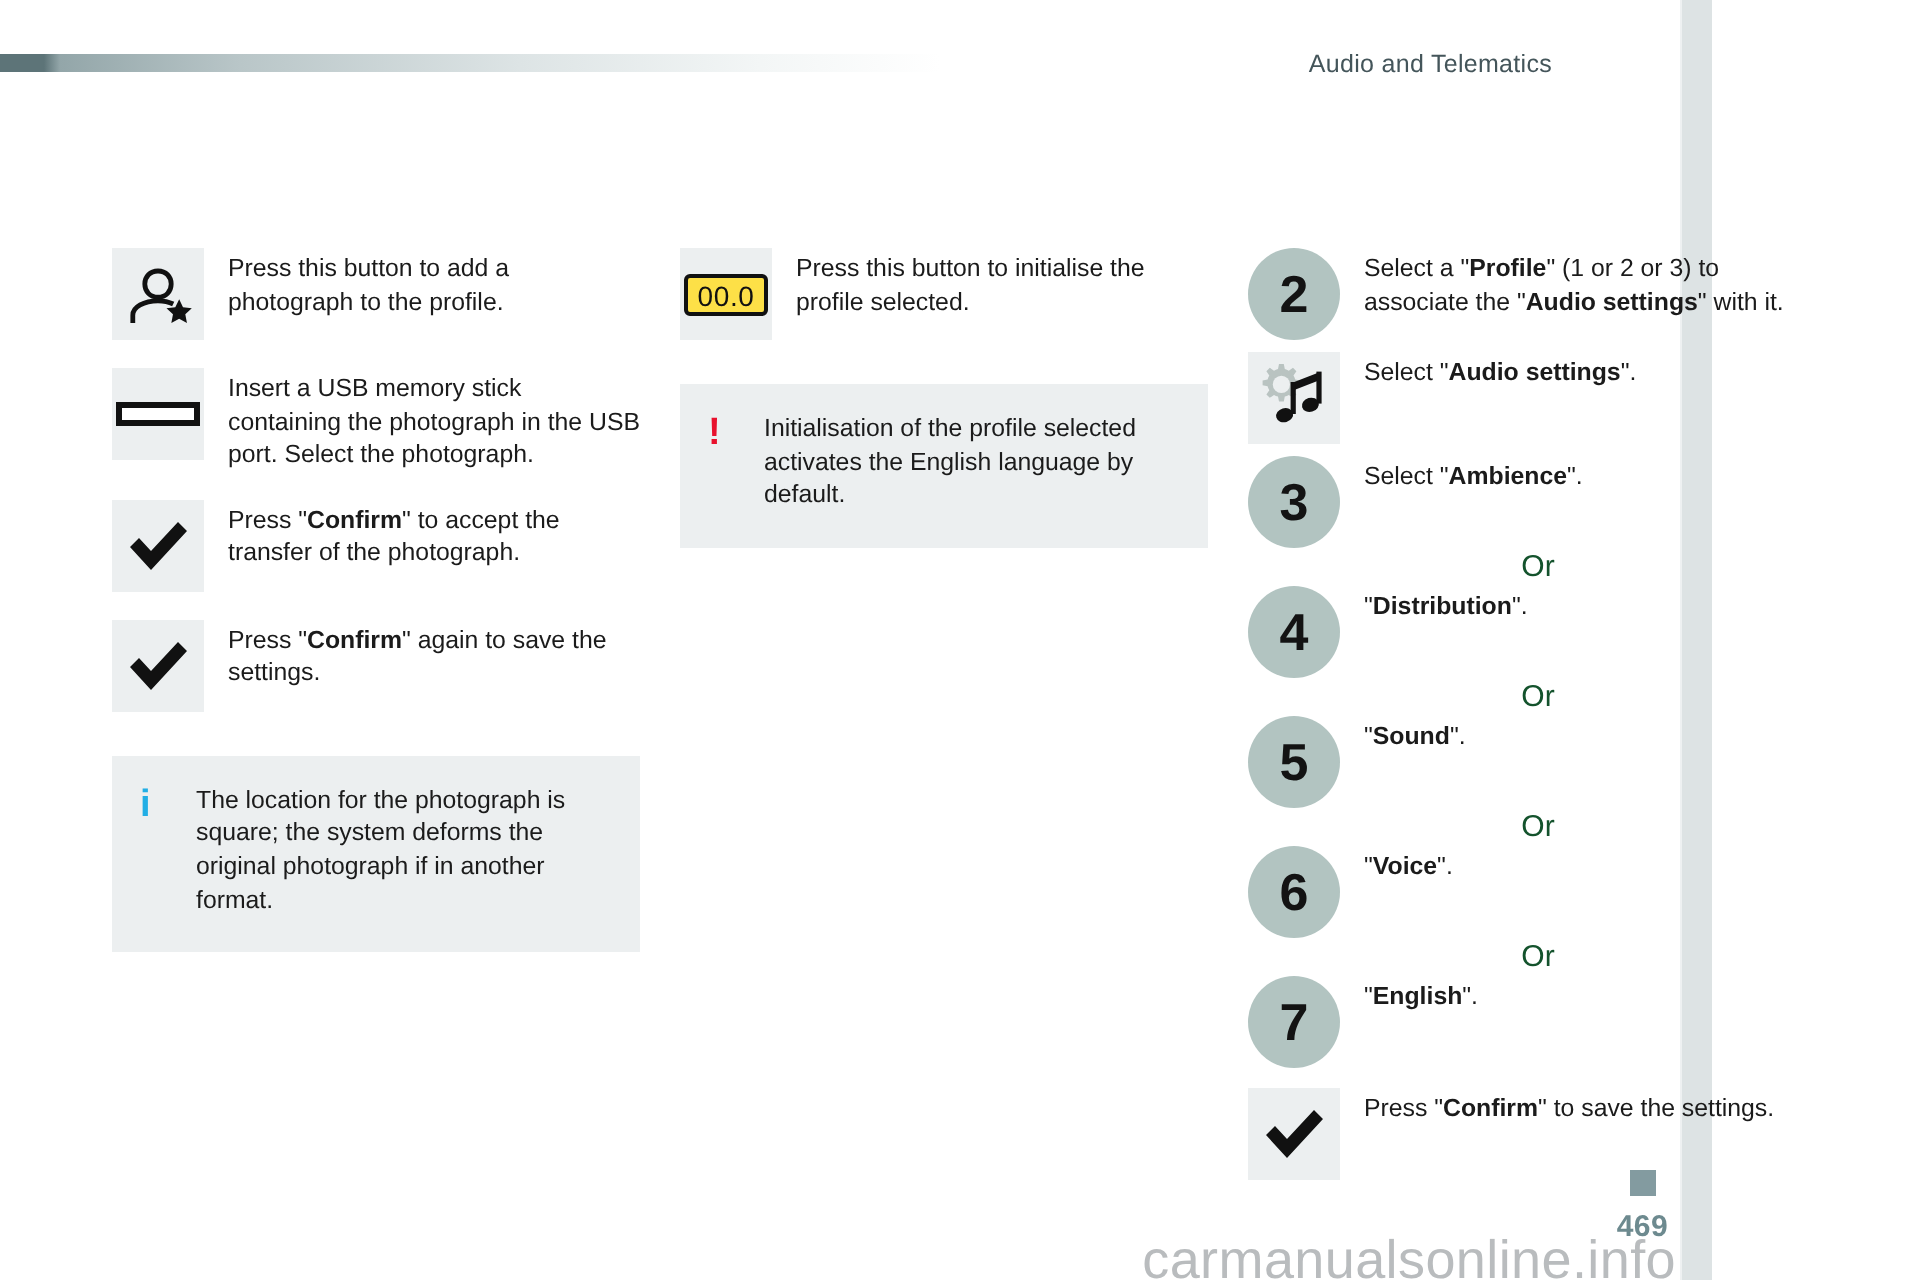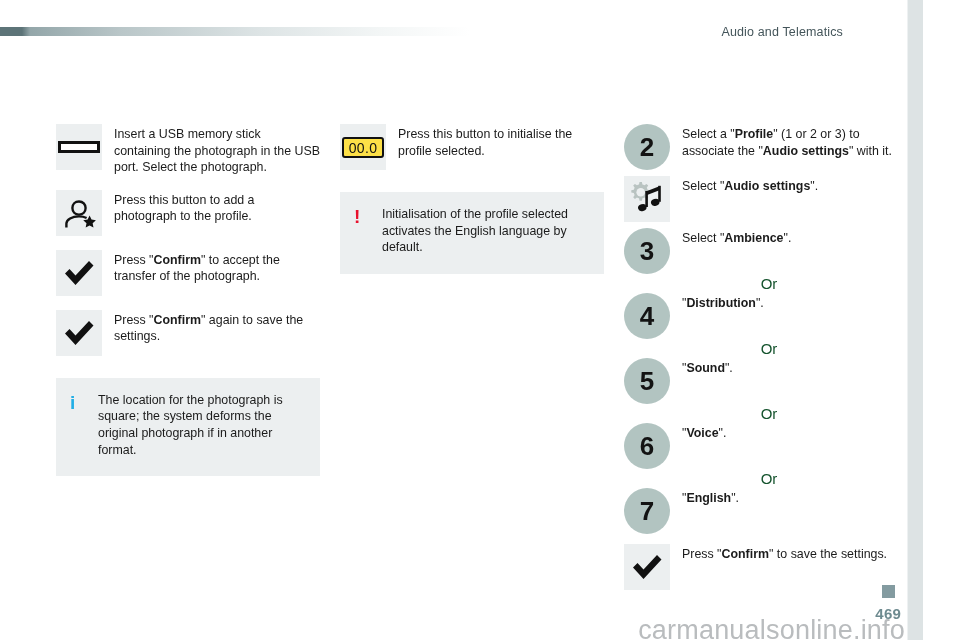--- a/index.html
+++ b/index.html
@@ -12,21 +12,21 @@
     background: #ffffff;
     font-family: "Liberation Sans", sans-serif;
     position: relative;
     overflow: hidden;
   }
 
   
   #page {
     position: absolute;
     left: 0; top: 0;
-    width: 923px; height: 640px;
+    width: 856px; height: 640px;
     background: #ffffff;
   }
   .right-strip {
     position: absolute;
     right: 0; top: 0;
     width: 15px; height: 640px;
     background: #dde3e4;
   }
   .right-strip-line {
     position: absolute;
@@ -200,36 +200,36 @@
   <div class="right-strip"></div>
 
   <div class="header-rule"></div>
   <div class="header-title">Audio and Telematics</div>
 
   <div class="col" id="col-1">
 
     <div class="row" style="margin-bottom:14px;">
       <div class="icon-tile">
         <svg class="ico-svg" width="46" height="46" viewBox="0 0 46 46">
-          <rect x="2" y="17" width="42" height="12" fill="#111"></rect>
-          <rect x="5" y="20" width="36" height="6" fill="#ffffff"></rect>
-        </svg>
-      </div>
-      <div class="row-text"><span>Insert a USB memory stick containing the photograph in the USB port. Select the photograph.</span></div>
-    </div>
-
-    <div class="row" style="margin-bottom:14px;">
-      <div class="icon-tile">
-        <svg class="ico-svg" width="46" height="46" viewBox="0 0 46 46">
           <path d="M23 11.5c-4.0 0-6.6 2.9-6.6 6.5 0 3.6 2.6 6.6 6.6 6.6 4.0 0 6.6-3.0 6.6-6.6 0-3.6-2.6-6.5-6.6-6.5z" fill="none" stroke="#111" stroke-width="2.4"></path>
           <path d="M10.4 37.5 L10.4 33.6 C10.4 29.5 16.0 26.4 23 26.4 C26.0 26.4 28.6 27.0 30.6 28.0" fill="none" stroke="#111" stroke-width="2.4" stroke-linecap="butt"></path>
           <path d="M33.6 25.6 l1.9 4.0 4.4 .55 -3.25 3.0 .82 4.35 -3.9 -2.1 -3.9 2.1 .82 -4.35 -3.25 -3.0 4.4 -.55 z" fill="#111"></path>
         </svg>
       </div>
       <div class="row-text"><span>Press this button to add a photograph to the profile.</span></div>
+    </div>
+
+    <div class="row" style="margin-bottom:14px;">
+      <div class="icon-tile">
+        <svg class="ico-svg" width="46" height="46" viewBox="0 0 46 46">
+          <rect x="2" y="17" width="42" height="12" fill="#111"></rect>
+          <rect x="5" y="20" width="36" height="6" fill="#ffffff"></rect>
+        </svg>
+      </div>
+      <div class="row-text"><span>Insert a USB memory stick containing the photograph in the USB port. Select the photograph.</span></div>
     </div>
 
     <div class="row" style="margin-bottom:14px;">
       <div class="icon-tile">
         <svg class="ico-svg" width="46" height="46" viewBox="0 0 46 46">
           <path d="M9 23.5 L13.5 19 L19.5 25.5 L33 11 L37.5 15.5 L19.5 35 Z" fill="#111"></path>
         </svg>
       </div>
       <div class="row-text"><span>Press "</span><b>Confirm</b><span>" to accept the transfer of the photograph.</span></div>
     </div>

